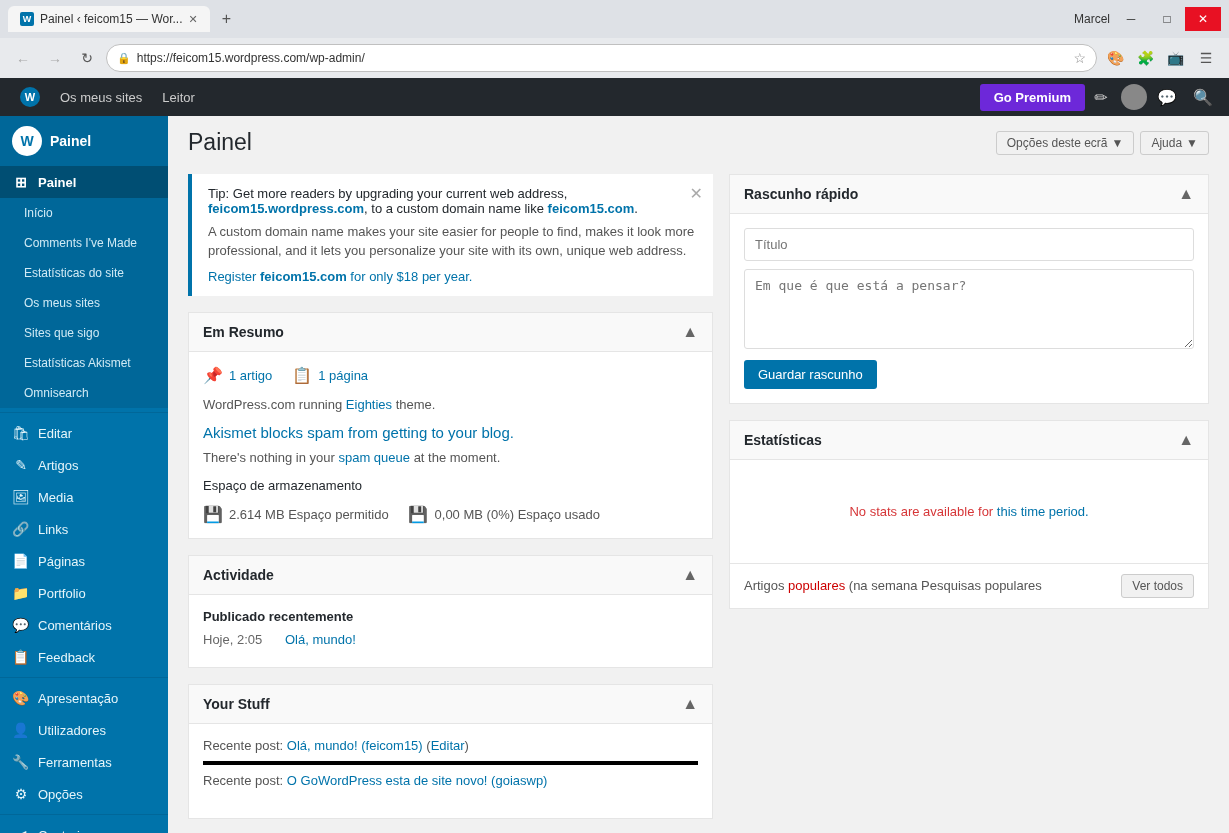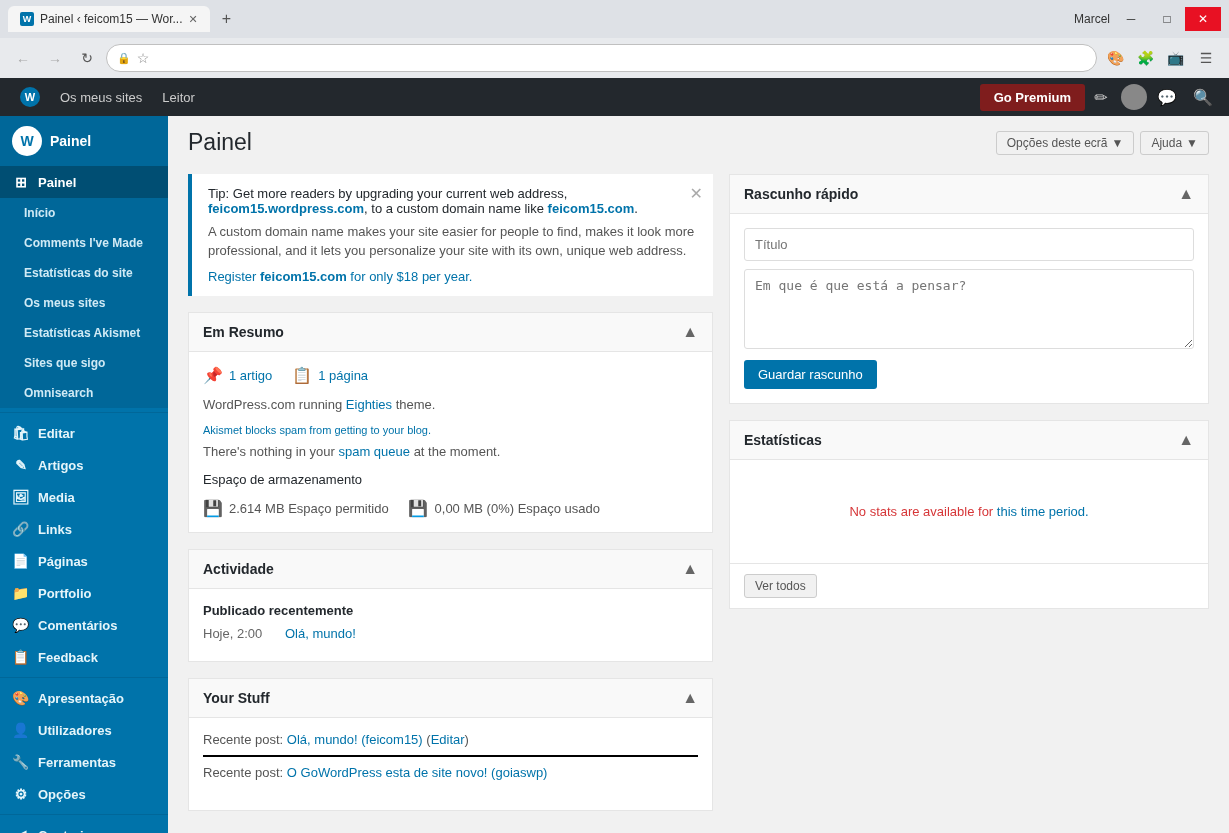--- a/index.html
+++ b/index.html
@@ -26,35 +26,35 @@
     .win-btn { width: 36px; height: 24px; border: none; background: transparent; cursor: pointer; font-size: 12px; color: #333; }
     .win-btn.close { background: #e81123; color: white; }
     .titlebar-right { display: flex; align-items: center; gap: 3px; }
     .user-label { font-size: 12px; color: #333; }
 
     
     .wp-admin-bar { background: #23282d; height: 38px; display: flex; align-items: center; padding: 0 10px; gap: 0; }
     .wp-admin-bar-item { color: #ccc; padding: 0 10px; height: 38px; display: flex; align-items: center; gap: 6px; font-size: 13px; cursor: pointer; }
     .wp-admin-bar-item .wp-logo { width: 20px; height: 20px; background: #0073aa; border-radius: 50%; display: flex; align-items: center; justify-content: center; color: white; font-weight: bold; font-size: 11px; }
     .wp-admin-bar-spacer { flex: 1; }
-    .wp-premium-btn { background: #7f1d1d; color: white; border: none; padding: 6px 14px; border-radius: 3px; font-size: 13px; cursor: pointer; font-weight: bold; }
+    .wp-premium-btn { background: #6d28d9; color: white; border: none; padding: 6px 14px; border-radius: 3px; font-size: 13px; cursor: pointer; font-weight: bold; }
     .wp-admin-bar-right { display: flex; align-items: center; gap: 4px; }
     .admin-icon-btn { width: 32px; height: 32px; border-radius: 50%; display: flex; align-items: center; justify-content: center; color: #ccc; cursor: pointer; font-size: 16px; }
     .admin-avatar { width: 26px; height: 26px; border-radius: 50%; background: #888; }
 
     
     .wp-layout { display: flex; width: 1229px; min-height: 760px; }
 
     
     .wp-sidebar { width: 168px; background: #0073aa; min-height: 760px; flex-shrink: 0; }
     .sidebar-header { background: #006799; padding: 10px 12px; display: flex; align-items: center; gap: 8px; }
     .sidebar-header .wp-logo { width: 30px; height: 30px; background: white; border-radius: 50%; display: flex; align-items: center; justify-content: center; color: #0073aa; font-weight: bold; font-size: 14px; }
     .sidebar-header-text { color: white; font-size: 14px; font-weight: bold; }
     .sidebar-menu { list-style: none; }
-    .sidebar-item { padding: 8px 12px; display: flex; align-items: center; gap: 8px; color: #e5f5fa; cursor: pointer; font-size: 13px; font-weight: bold; }
+    .sidebar-item { padding: 8px 12px; display: flex; align-items: center; gap: 8px; color: #e5f5fa; cursor: pointer; font-size: 13px; }
     .sidebar-item.active { background: #004e73; color: white; font-weight: bold; }
     .sidebar-item .icon { font-size: 14px; width: 18px; text-align: center; }
     .sidebar-submenu { background: #006799; }
     .sidebar-submenu .sidebar-item { padding-left: 24px; font-size: 12px; color: #d0eaf5; }
     .sidebar-divider { border-top: 1px solid #006799; margin: 4px 0; }
 
     
     .wp-main { flex: 1; background: #f1f1f1; overflow: hidden; }
     .page-title { font-size: 23px; color: #23282d; font-weight: 400; line-height: 1.3; }
     .screen-options-btn { background: #f1f1f1; border: 1px solid #ccc; padding: 4px 10px; border-radius: 3px; font-size: 12px; cursor: pointer; color: #555; display: flex; align-items: center; gap: 4px; }
@@ -96,21 +96,21 @@
     .storage-item { display: flex; align-items: center; gap: 6px; font-size: 13px; color: #555; }
     .storage-icon { font-size: 16px; color: #666; }
 
     
     .activity-section-title { font-size: 13px; color: #23282d; font-weight: 600; margin-bottom: 8px; }
     .activity-item { display: flex; gap: 12px; align-items: baseline; font-size: 13px; margin-bottom: 6px; }
     .activity-time { color: #666; min-width: 70px; }
     .activity-link { color: #0073aa; text-decoration: none; }
 
     
-    .stuff-item { font-size: 13px; color: #555; margin-bottom: 8px; padding-bottom: 8px; border-bottom: 2px solid #000000; }
+    .stuff-item { font-size: 13px; color: #555; margin-bottom: 8px; padding-bottom: 8px; border-bottom: 4px solid #000000; }
     .stuff-item:last-child { border-bottom: none; }
     .stuff-item a { color: #0073aa; text-decoration: none; }
 
     
     .quick-draft-input { width: 100%; border: 1px solid #ddd; padding: 8px 10px; font-size: 13px; color: #999; margin-bottom: 8px; border-radius: 3px; }
     .quick-draft-textarea { width: 100%; border: 1px solid #ddd; padding: 8px 10px; font-size: 13px; color: #999; height: 80px; border-radius: 3px; resize: vertical; }
     .save-draft-btn { background: #0073aa; color: white; border: none; padding: 7px 14px; font-size: 13px; border-radius: 3px; cursor: pointer; margin-top: 8px; }
 
     
     .stats-empty { text-align: center; padding: 30px 0; font-size: 13px; }
@@ -147,20 +147,21 @@
       </div>
     </div>
   </div>
 
   <div class="browser-controls">
     <button class="nav-btn disabled">←</button>
     <button class="nav-btn disabled">→</button>
     <button class="nav-btn">↻</button>
     <div class="address-bar">
       <span class="lock-icon">🔒</span>
+      <span class="address-url">https://feicom15.wordpress.com/wp-admin/</span>
       <span class="address-star">☆</span>
     </div>
     <div class="browser-actions">
       <button class="browser-action-btn">🎨</button>
       <button class="browser-action-btn">🧩</button>
       <button class="browser-action-btn">📺</button>
       <button class="browser-action-btn">☰</button>
     </div>
   </div>
 </div>
@@ -204,24 +205,24 @@
         <li class="sidebar-item sub-menu-item">
           <span>Comments I've Made</span>
         </li>
         <li class="sidebar-item sub-menu-item">
           <span>Estatísticas do site</span>
         </li>
         <li class="sidebar-item sub-menu-item">
           <span>Os meus sites</span>
         </li>
         <li class="sidebar-item sub-menu-item">
+          <span>Sites que sigo</span>
+        </li>
+        <li class="sidebar-item sub-menu-item">
           <span>Estatísticas Akismet</span>
-        </li>
-        <li class="sidebar-item sub-menu-item">
-          <span>Sites que sigo</span>
         </li>
         <li class="sidebar-item sub-menu-item">
           <span>Omnisearch</span>
         </li>
       </div>
       <div class="sidebar-divider"></div>
       <li class="sidebar-item">
         <span class="icon">🛍</span>
         <span>Editar</span>
       </li>
@@ -324,21 +325,21 @@
                 <span class="stat-icon">📋</span>
                 <a href="#" class="stat-link">1 página</a>
               </div>
             </div>
             <p class="summary-theme">
               <span>WordPress.com running</span>
               <a href="#"> Eighties </a>
               <span>theme.</span>
             </p>
             <div class="summary-akismet">
-              <p style="color:#0073aa; font-size:11px; margin-bottom:4px;">Akismet blocks spam from getting to your blog.</p>
+              <p style="color:#0073aa; font-size:15px; margin-bottom:4px;">Akismet blocks spam from getting to your blog.</p>
               <p style="font-size:13px; color:#555;">
                 There's nothing in your <a href="#" style="color:#0073aa;">spam queue</a> at the moment.
               </p>
             </div>
             <div class="storage-section">
               <p class="storage-title">Espaço de armazenamento</p>
               <div class="storage-stats">
                 <div class="storage-item">
                   <span class="storage-icon">💾</span>
                   <span>2.614 MB Espaço permitido</span>
@@ -353,21 +354,21 @@
         </div>
 
         <div class="dashboard-widget">
           <div class="widget-header">
             <span class="widget-title">Actividade</span>
             <button class="widget-toggle">▲</button>
           </div>
           <div class="widget-body">
             <p class="activity-section-title">Publicado recentemente</p>
             <div class="activity-item">
-              <span class="activity-time">Hoje, 2:00</span>
+              <span class="activity-time">Hoje, 2:05</span>
               <a href="#" class="activity-link">Olá, mundo!</a>
             </div>
           </div>
         </div>
 
         <div class="dashboard-widget">
           <div class="widget-header">
             <span class="widget-title">Your Stuff</span>
             <button class="widget-toggle">▲</button>
           </div>
@@ -406,19 +407,24 @@
             <button class="widget-toggle">▲</button>
           </div>
           <div class="widget-body">
             <div class="stats-empty">
               <span style="color:#d63638;">No stats are available </span>
               <span>for </span>
               <a href="#" style="color:#0073aa;margin-top:12px;">this time period.</a>
             </div>
           </div>
           <div class="stats-footer">
+            <div class="stats-footer-text">
+              Artigos <a href="#" style="color:#cc0000;">populares</a>
+              <span> (na semana </span>
+              <a href="#" style="color:#555;">Pesquisas populares</a>
+            </div>
             <button class="stats-view-all">Ver todos</button>
           </div>
         </div>
       </div>
     </div>
   </div>
 </div>
 
 </body></html>

